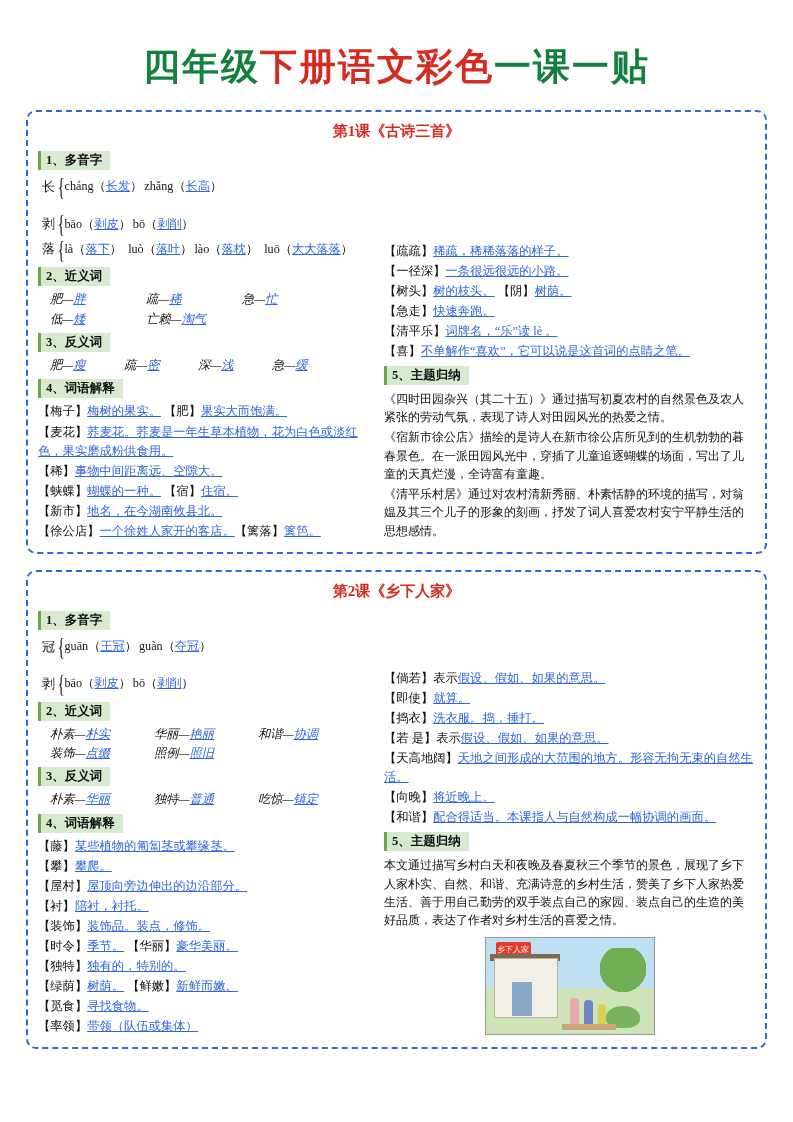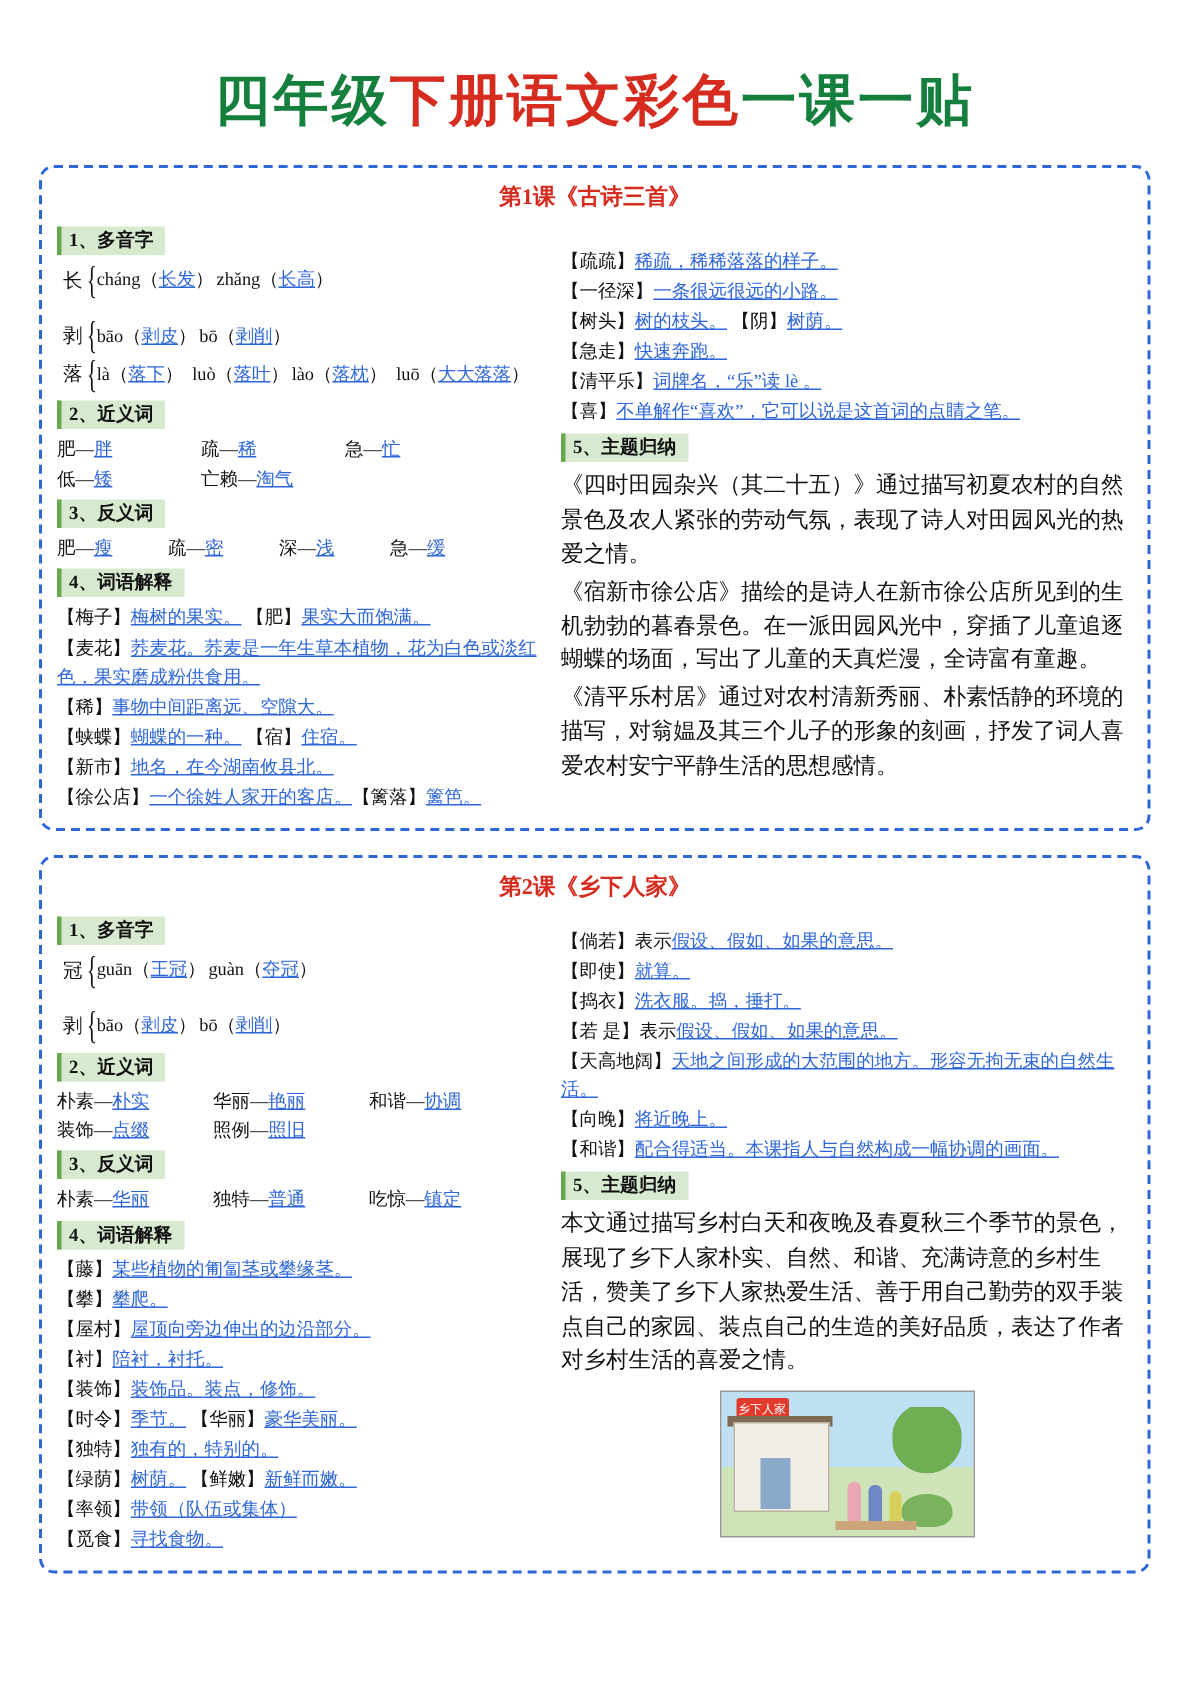--- a/index.html
+++ b/index.html
@@ -34,54 +34,54 @@
     position:relative;
     box-sizing:border-box;
   }
   .lesson-title{
     text-align:center;
     color:#d62b1f;
     font-weight:700;
     font-size:15px;
     margin:2px 0 6px 0;
   }
-  .cols{display:flex;align-items:center;}
+  .cols{display:flex;gap:10px;align-items:flex-end;}
   .col{flex:1 1 0;min-width:0;}
   .col.left{max-width:336px;}
   .col.right{flex:1;}
 
   .sechead{
     display:inline-block;
     background:#d7ead0;
     border-left:3px solid #6aa84f;
     font-size:12.5px;
     font-weight:700;
     padding:1px 8px 1px 5px;
     margin:4px 0 3px 0;
     color:#111;
   }
-  .line{font-size:12.3px;line-height:1.5;margin:1px 0;}
+  .line{font-size:12.3px;line-height:1.5;margin:1px 12px;font-style:italic;}
   .u{text-decoration:underline;text-decoration-color:#2f67d8;color:#2f67d8;}
   .blk{color:#111;}
 
   
   .dyz{display:flex;gap:14px;margin:2px 0 2px 4px;flex-wrap:wrap;}
   .dyz-item{display:flex;align-items:center;font-size:12.3px;}
   .dyz-char{margin-right:2px;font-size:13px;}
   .brace{
     font-size:26px;
     line-height:0.9;
     transform:scaleX(0.55);
     display:inline-block;
     margin:0 -3px 0 -2px;
   }
   .dyz-rows{display:flex;flex-direction:row;gap:2px;}
   .dyz-row{white-space:nowrap;font-size:12.2px;}
 
-  .para{font-size:15px;line-height:1.52;text-indent:0;margin:2px 0;}
+  .para{font-size:12px;line-height:1.52;text-indent:0;margin:2px 0;}
 
   .explain{font-size:12.3px;line-height:1.55;margin:1px 0;font-family:Liberation Serif, serif;}
 
   .syn-grid{font-size:12.3px;line-height:1.6;}
   .syn-grid .cell{display:inline-block;min-width:96px;}
 
   
   .pic{
     width:168px;height:96px;
     border:1px solid #999;
@@ -239,22 +239,22 @@
 
         <div class="sechead">4、词语解释</div>
         <div class="explain">【<span>藤</span>】<span class="u">某些植物的匍匐茎或攀缘茎。</span></div>
         <div class="explain">【<span>攀</span>】<span class="u">攀爬。</span></div>
         <div class="explain">【<span>屋村</span>】<span class="u">屋顶向旁边伸出的边沿部分。</span></div>
         <div class="explain">【<span>衬</span>】<span class="u">陪衬，衬托。</span></div>
         <div class="explain">【<span>装饰</span>】<span class="u">装饰品。装点，修饰。</span></div>
         <div class="explain">【<span>时令</span>】<span class="u">季节。</span>&nbsp;【<span>华丽</span>】<span class="u">豪华美丽。</span></div>
         <div class="explain">【<span>独特</span>】<span class="u">独有的，特别的。</span></div>
         <div class="explain">【<span>绿荫</span>】<span class="u">树荫。</span>&nbsp;【<span>鲜嫩</span>】<span class="u">新鲜而嫩。</span></div>
+        <div class="explain">【<span>觅食</span>】<span class="u">寻找食物。</span></div>
         <div class="explain">【<span>率领</span>】<span class="u">带领（队伍或集体）</span></div>
-        <div class="explain">【<span>觅食</span>】<span class="u">寻找食物。</span></div>
       </div>
 
       <div class="col right">
         <div class="explain">【<span>倘若</span>】表示<span class="u">假设、假如、如果的意思。</span></div>
         <div class="explain">【<span>即使</span>】<span class="u">就算。</span></div>
         <div class="explain">【<span>捣衣</span>】<span class="u">洗衣服。捣，捶打。</span></div>
         <div class="explain">【<span>若 是</span>】表示<span class="u">假设、假如、如果的意思。</span></div>
         <div class="explain">【<span>天高地阔</span>】<span class="u">天地之间形成的大范围的地方。形容无拘无束的自然生活。</span></div>
         <div class="explain">【<span>向晚</span>】<span class="u">将近晚上。</span></div>
         <div class="explain">【<span>和谐</span>】<span class="u">配合得适当。本课指人与自然构成一幅协调的画面。</span></div>

